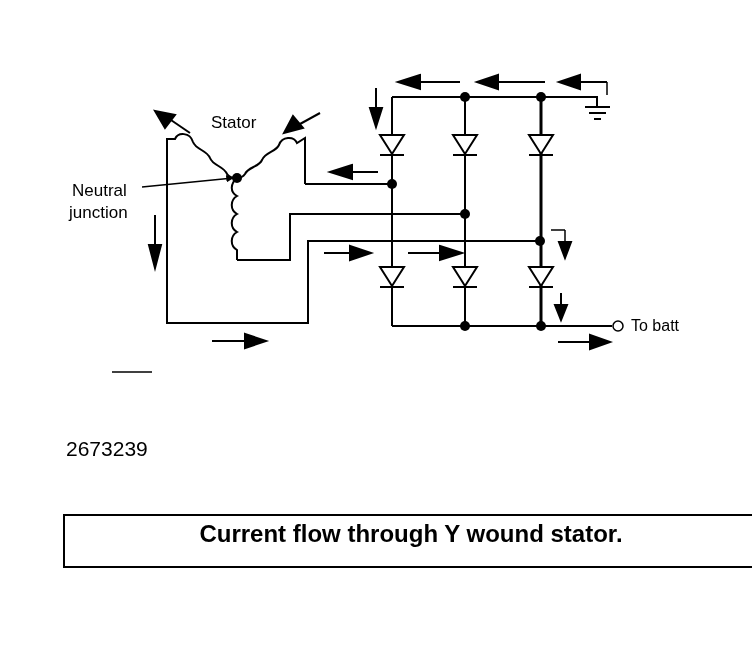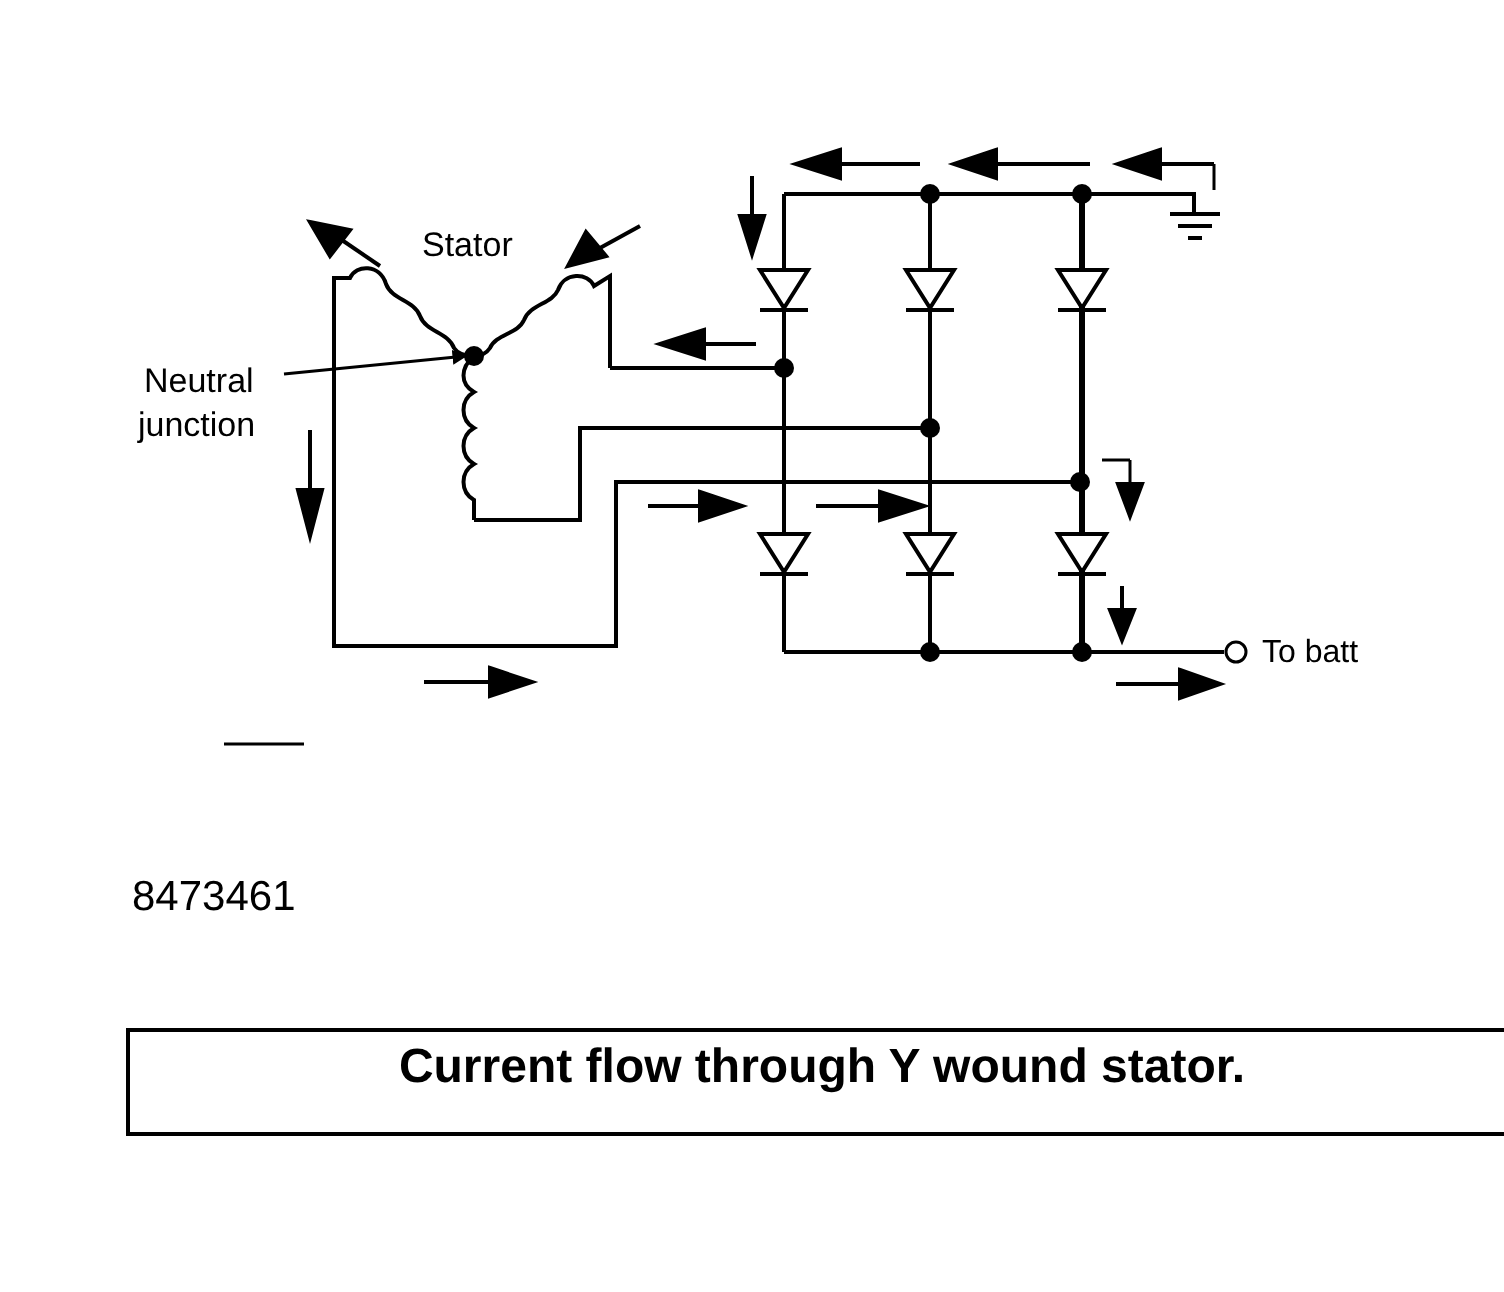--- a/index.html
+++ b/index.html
@@ -165,17 +165,17 @@
 
     <g>
         <line x1="558" y1="342" x2="590" y2="342"></line>
         <path d="M590,335 L610,342 L590,349 z"></path>
       </g>
   </g>
 
   <line x1="112" y1="372" x2="152" y2="372" stroke="#000" stroke-width="1.5"></line>
 </svg>
 
-<div class="code">8473461</div>
+<div class="code">2673239</div>
 
 <div class="caption-box">
   <span class="caption">Current flow through Y wound stator.</span>
 </div>
 
 </body></html>

